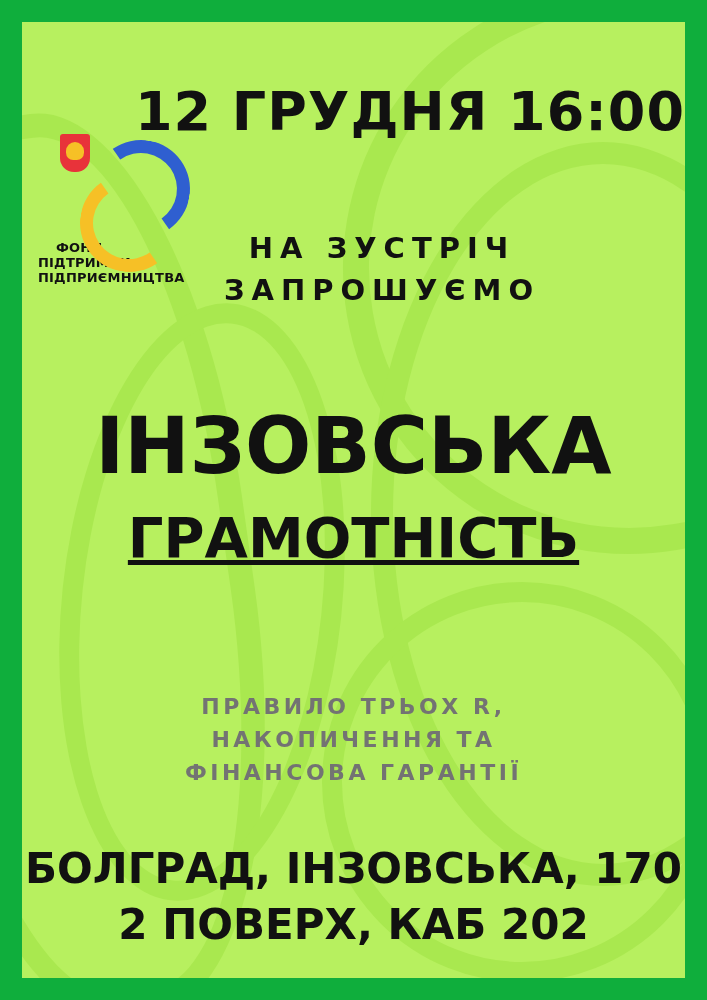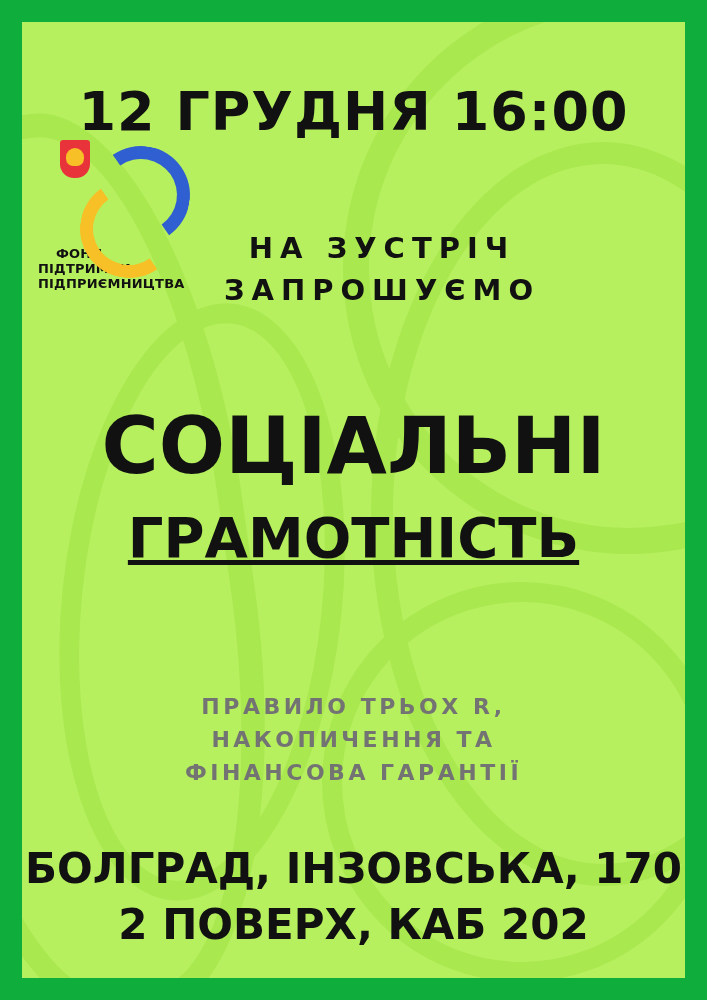--- a/index.html
+++ b/index.html
@@ -79,34 +79,34 @@
     z-index: 2;
     width: 100%;
     height: 100%;
   }
 
   .date-line {
     position: absolute;
     top: 58px;
     left: 0;
     width: 100%;
-    text-align: center;
+    text-align: right;
     font-family: "DejaVu Sans", sans-serif;
     font-weight: bold;
     font-size: 54px;
     letter-spacing: 1px;
     color: #111111;
     white-space: nowrap;
   }
 
   
   .logo-block {
     position: absolute;
     left: 16px;
-    top: 118px;
+    top: 112px;
     width: 165px;
   }
   .logo-mark {
     position: relative;
     width: 130px;
     height: 110px;
     margin-left: 14px;
   }
   .logo-crest {
     position: absolute;
@@ -250,21 +250,21 @@
           <div>ПІДПРИЄМНИЦТВА</div>
         </div>
       </div>
 
       <div class="invite">
         <div>НА ЗУСТРІЧ</div>
         <div>ЗАПРОШУЄМО</div>
       </div>
 
       <div class="title">
-        <div class="ln1">СОЦІАЛЬНІ</div>
+        <div class="ln1">ІНЗОВСЬКА</div>
         <div class="ln2">ГРАМОТНІСТЬ</div>
       </div>
 
       <div class="subtitle">
         <div>ПРАВИЛО ТРЬОХ R,</div>
         <div>НАКОПИЧЕННЯ ТА</div>
         <div>ФІНАНСОВА ГАРАНТІЇ</div>
       </div>
 
       <div class="address">

